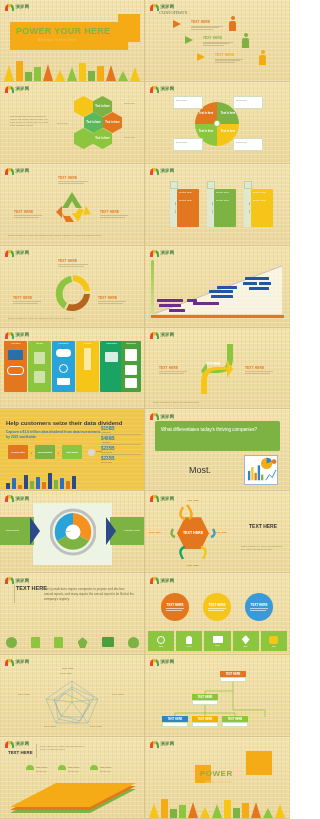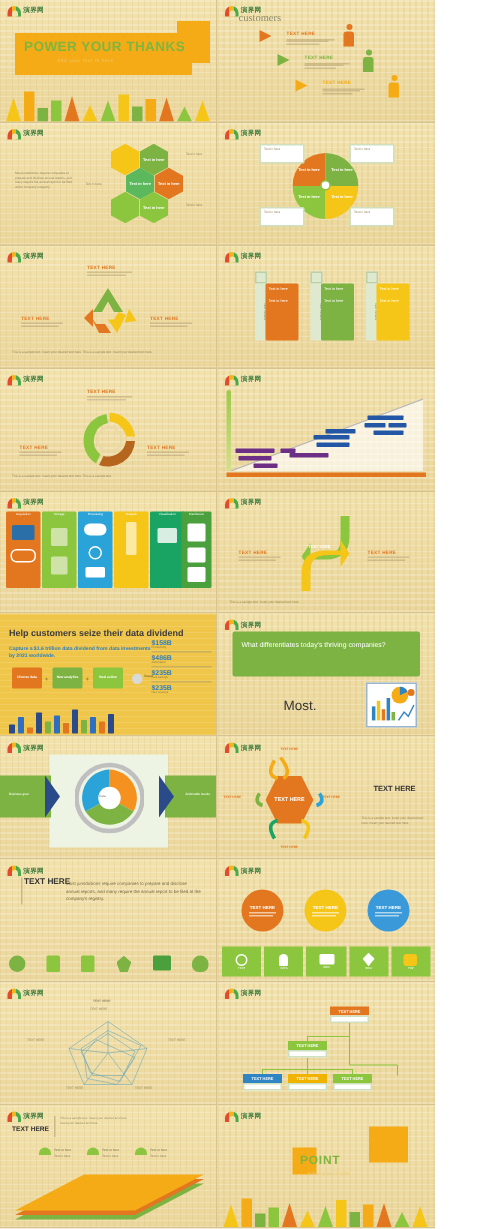--- a/index.html
+++ b/index.html
@@ -115,21 +115,21 @@
 
   <div class="slide">
     <div class="logo">
       <div class="logo-mark"></div>
       <div>
           <div class="logo-txt">演界网</div>
         </div>
     </div>
     <div class="s1-band2"></div>
     <div class="s1-band"></div>
-    <div class="s1-h">POWER YOUR THANKS</div>
+    <div class="s1-h">POWER YOUR HERE</div>
     <div class="s1-s">Add your text in here</div>
     <div class="footer-shapes">
       <div class="tri" style="border-bottom:16px solid #f5c518"></div>
       <div class="bar" style="height:20px;background:#f5ab16"></div>
       <div class="bar" style="height:9px;background:#7cb342"></div>
       <div class="bar" style="height:14px;background:#8cc63f"></div>
       <div class="tri" style="border-bottom:17px solid #e2771f"></div>
       <div class="tri" style="border-bottom:11px solid #f5c518"></div>
       <div class="tri" style="border-bottom:14px solid #8cc63f"></div>
       <div class="bar" style="height:18px;background:#f5c518"></div>
@@ -660,21 +660,21 @@
     <div class="tiny" style="position:absolute;left:100px;top:33px">Text in here</div>
   </div>
 
   <div class="slide">
     <div class="logo">
       <div class="logo-mark"></div>
       <div class="logo-txt">演界网</div>
       </div>
     <div class="th-sq1"></div>
     <div class="th-sq2"></div>
-    <div class="th-h">POINT</div>
+    <div class="th-h">POWER</div>
     <div class="th-s">Add your text in here</div>
     <div class="footer-shapes">
       <div class="tri" style="border-bottom:15px solid #f5c518"></div>
       <div class="bar" style="height:19px;background:#f5ab16"></div>
       <div class="bar" style="height:9px;background:#7cb342"></div>
       <div class="bar" style="height:13px;background:#8cc63f"></div>
       <div class="tri" style="border-bottom:16px solid #e2771f"></div>
       <div class="tri" style="border-bottom:11px solid #f5c518"></div>
       <div class="tri" style="border-bottom:14px solid #8cc63f"></div>
       <div class="bar" style="height:18px;background:#f5c518"></div>

